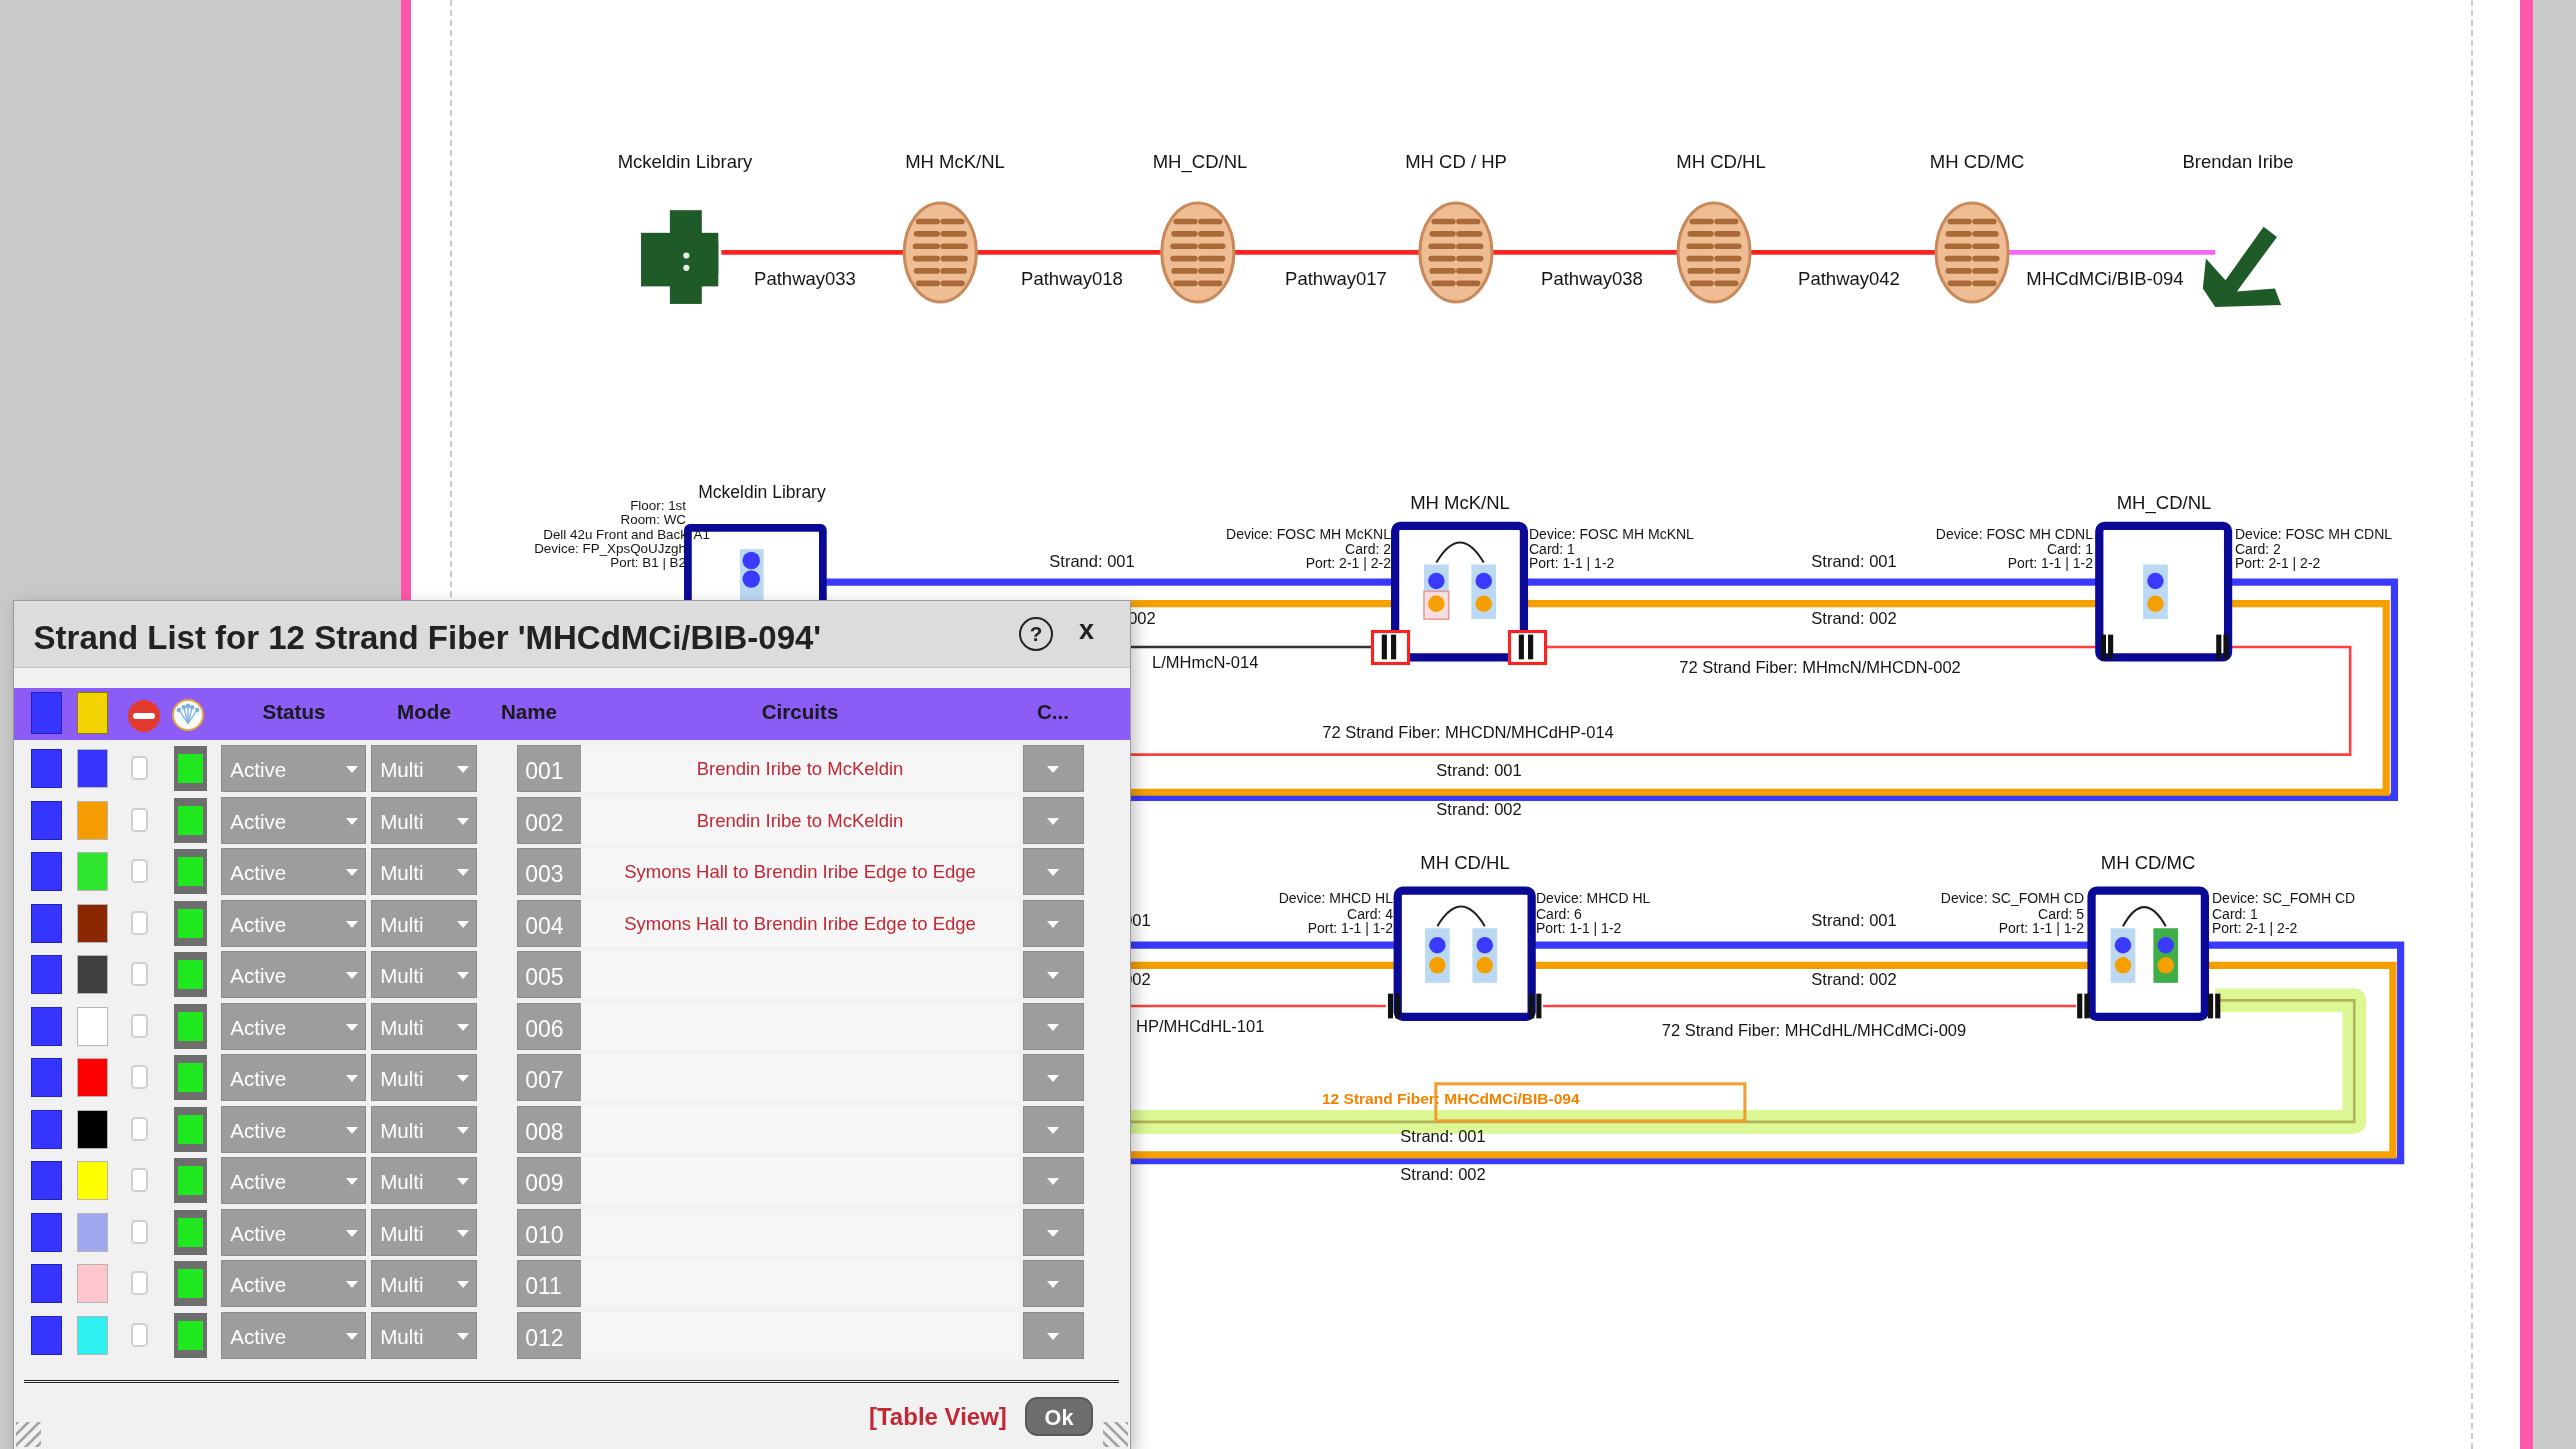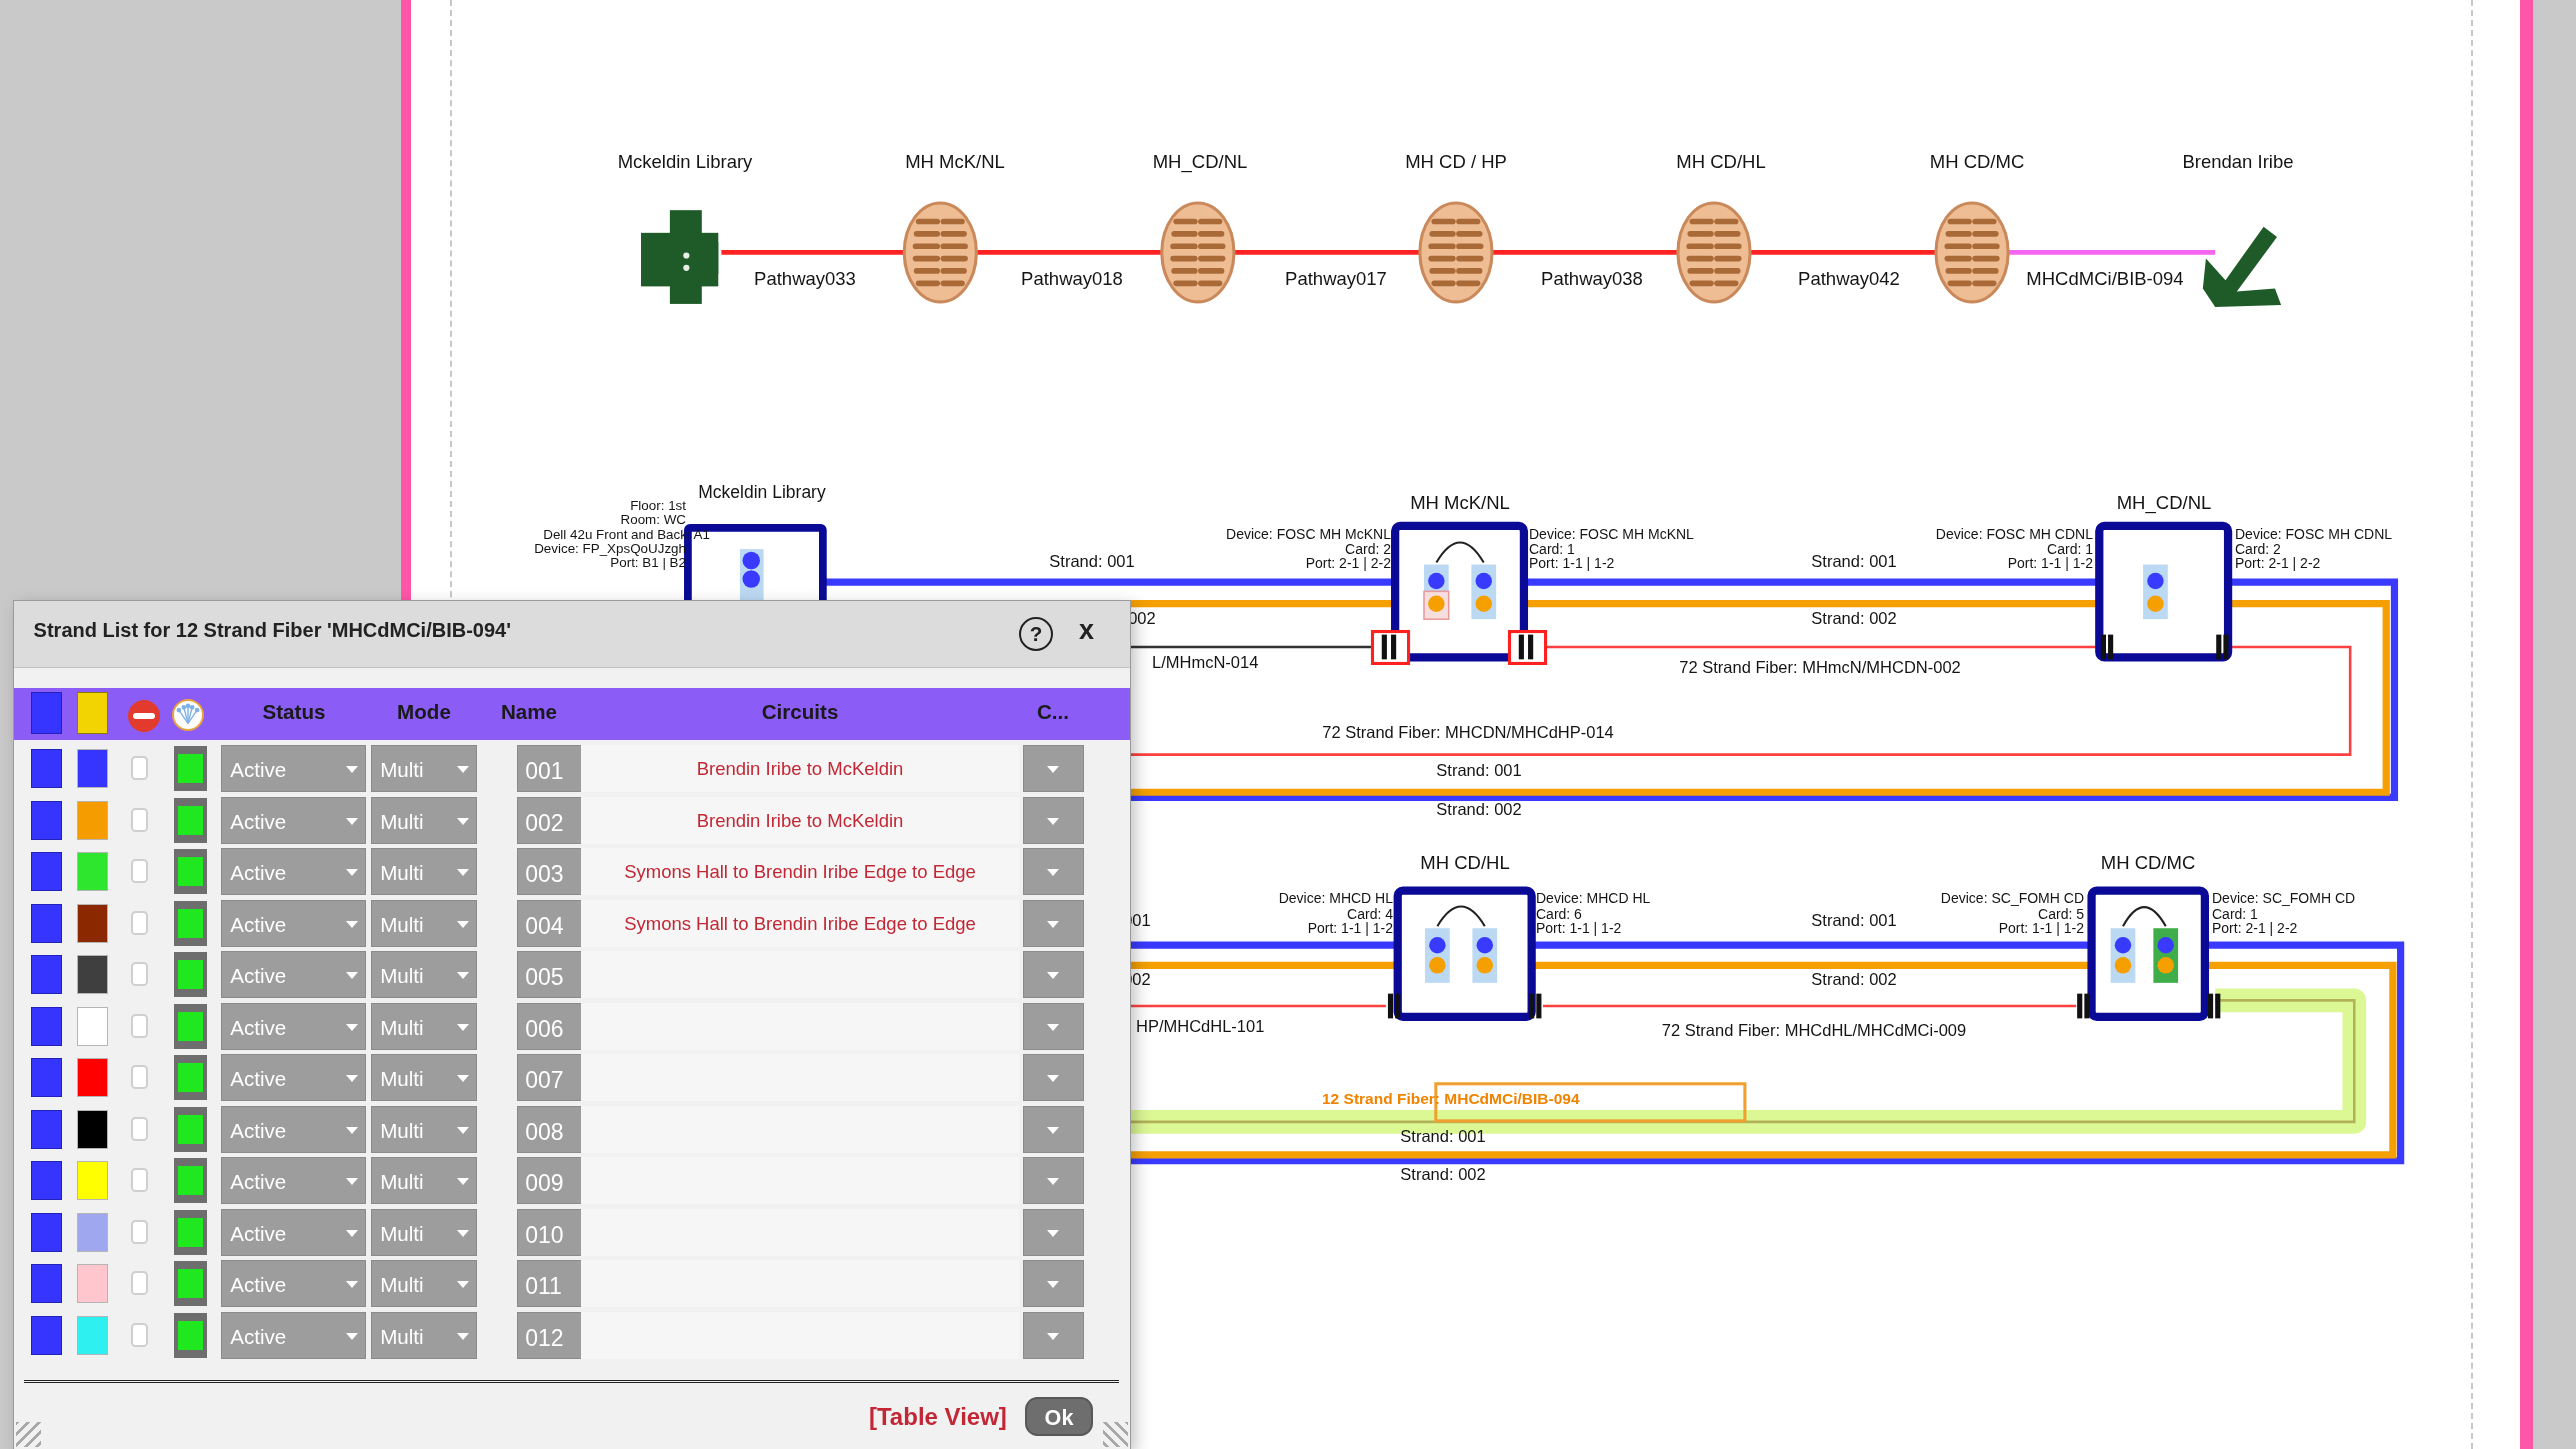--- a/index.html
+++ b/index.html
@@ -20,21 +20,21 @@
   .f36{font-size:18.5px;line-height:20.6px;}
   .pagetitle{position:absolute;left:1466px;top:11.3px;transform:translateX(-50%);
              font-size:41px;font-weight:bold;z-index:2;}
   .selfiber{color:#f08300;font-weight:bold;}
   svg.diag{position:absolute;left:0;top:0;z-index:1;}
   
   .dialog{position:absolute;left:13px;top:600px;width:1118px;height:850px;background:#f1f1f1;
           border:1.5px solid #9a9a9a;box-sizing:border-box;z-index:3;
           box-shadow:5.2px 5.2px 15.5px rgba(0,0,0,0.25);}
   .dlg-title{position:absolute;left:0;top:0;width:100%;height:66px;background:#dcdcdc;border-bottom:1px solid #c2c2c2;}
-  .dlg-title-text{position:absolute;left:19.6px;top:17.5px;font-size:20px;font-weight:bold;color:#222;text-align:right;}
+  .dlg-title-text{position:absolute;left:19.6px;top:17.5px;font-size:33px;font-weight:bold;color:#222;text-align:right;}
   .help{position:absolute;right:77px;top:15.5px;width:30px;height:30px;border:2.6px solid #222;border-radius:50%;
         font-size:20.6px;font-weight:bold;text-align:center;line-height:30px;color:#222;}
   .close{position:absolute;right:36px;top:14.4px;font-size:27px;font-weight:bold;color:#222;}
   .thead{position:absolute;left:0;top:87px;width:100%;height:52px;background:#8b5cf6;}
   .hic{position:absolute;top:4.1px;}
   .hsw{width:31px;height:42px;box-sizing:border-box;}
   .hlabel{position:absolute;top:12.4px;font-size:20.6px;font-weight:bold;color:#1a1a1a;transform:translateX(-50%);}
   .noentry{width:32px;height:32px;border-radius:50%;background:#e23b2e;position:relative;top:8.2px;}
   .noentry::after{content:"";position:absolute;left:5.2px;top:13px;width:21.6px;height:6.2px;background:#fff;border-radius:3.1px;}
   .fanc{width:32px;height:32px;border-radius:50%;border:2.1px solid #e8a33d;box-sizing:border-box;background:#fff;position:relative;top:7.2px;}

